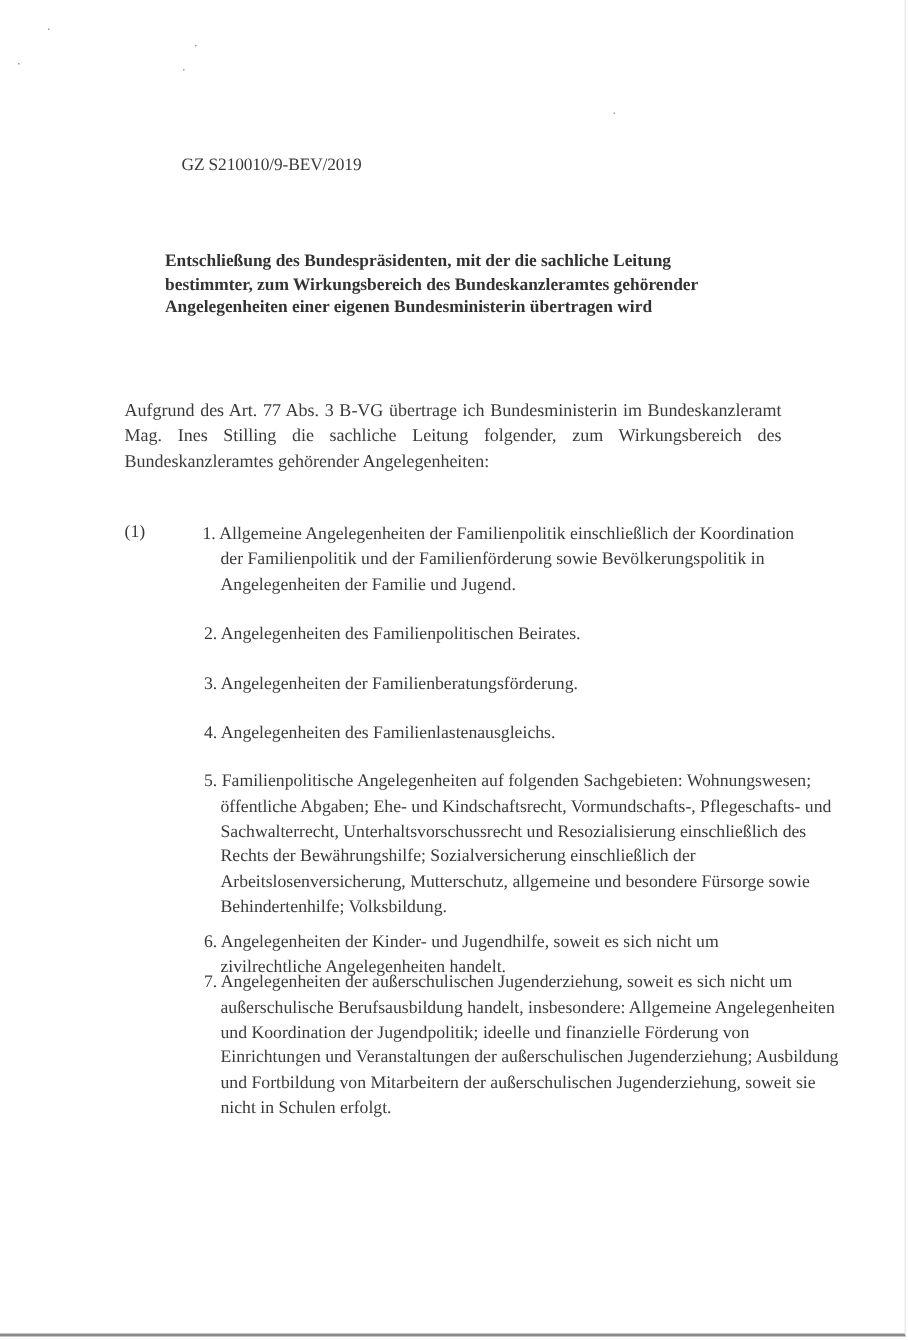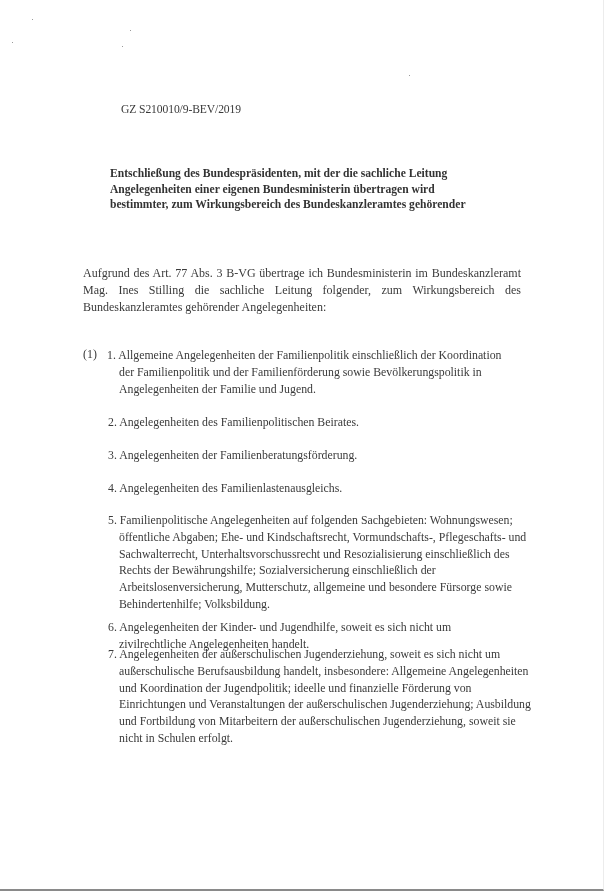--- a/index.html
+++ b/index.html
@@ -27,40 +27,40 @@
       position: absolute; left: 83px; top: 265px; width: 438px;
       font-size: 12px; line-height: 16.8px; text-align: justify;
     }
     .para-num {
       position: absolute; left: 83px; top: 347px; font-size: 11.9px;
     }
     .item {
       position: absolute; left: 108px; width: 420px;
       font-size: 11.8px; line-height: 16.8px;
     }
-    .hang { padding-left: 11px; text-indent: -11px; }
+    .hang { padding-left: 11px; text-indent: -11px; margin-left: 28px; }
     .item1 { left: 107px; }
     .item1.hang { padding-left: 12px; text-indent: -12px; }
   </style>
 </head>
 <body>
 
 <div class="page">
   <div class="speck" style="left:32px;top:19px"></div>
   <div class="speck" style="left:130px;top:30px"></div>
   <div class="speck" style="left:12px;top:42px"></div>
   <div class="speck" style="left:122px;top:46px"></div>
   <div class="speck" style="left:409px;top:75px"></div>
 
   <div class="gz">GZ S210010/9-BEV/2019</div>
 
   <div class="title">
     <div>Entschließung des Bundespräsidenten, mit der die sachliche Leitung</div>
+    <div>bestimmter, zum Wirkungsbereich des Bundeskanzleramtes gehörender</div>
     <div>Angelegenheiten einer eigenen Bundesministerin übertragen wird</div>
-    <div>bestimmter, zum Wirkungsbereich des Bundeskanzleramtes gehörender</div>
   </div>
 
   <div class="intro">Aufgrund des Art. 77 Abs. 3 B-VG übertrage ich Bundesministerin im Bundeskanzleramt Mag. Ines Stilling die sachliche Leitung folgender, zum Wirkungsbereich des Bundeskanzleramtes gehörender Angelegenheiten:</div>
 
   <div class="para-num">(1)</div>
 
   <div class="item hang item1" style="top:347px;width:400px">
     <span>1.</span>
     <span>Allgemeine Angelegenheiten der Familienpolitik einschließlich der Koordination der Familienpolitik und der Familienförderung sowie Bevölkerungspolitik in Angelegenheiten der Familie und Jugend.</span>
   </div>

